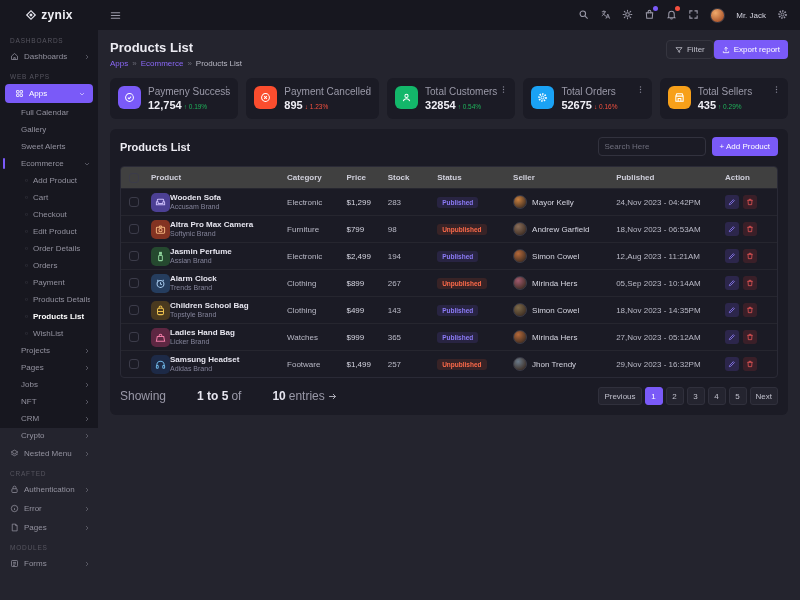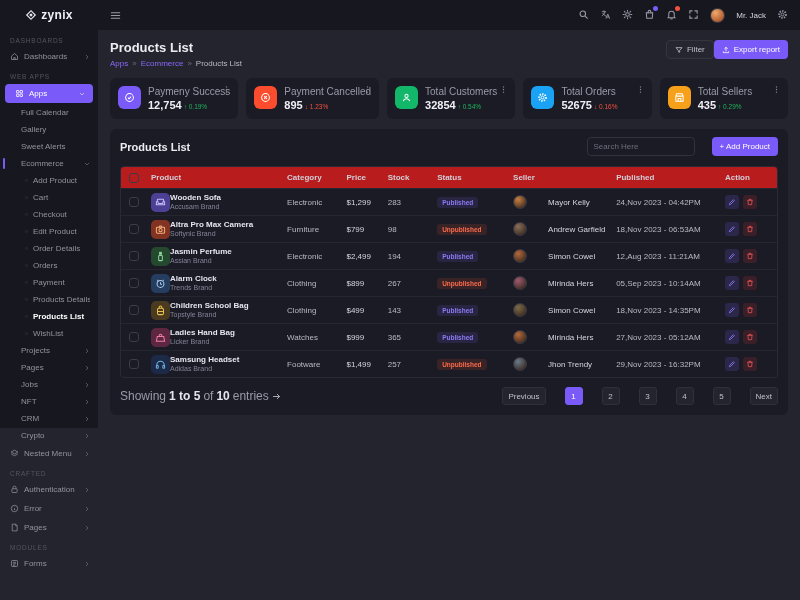--- a/index.html
+++ b/index.html
@@ -62,55 +62,55 @@
   .stat-delta { font-size:6.5px; font-weight:normal; margin-left:2px; }
   .delta-up { color:#1fb35b; }
   .delta-down { color:#f4503f; }
   .kebab { position:absolute; right:7px; top:7px; color:#8a8a9a; cursor:pointer; }
   .kebab svg { width:9px; height:9px; }
 
   
   .panel { background:#1b1b25; border-radius:6px; margin-top:10px; }
   .panel-head { display:flex; align-items:center; padding:8px 10px; }
   .panel-title { color:#ecebf2; font-size:11px; font-weight:bold; }
-  .panel-head-right { margin-left:auto; display:flex; gap:17px; align-items:center; }
+  .panel-head-right { margin-left:auto; display:flex; gap:6px; align-items:center; }
   .search-input { width:108px; height:19px; background:transparent; border:1px solid #32323e; border-radius:4px; color:#c9c9d4; font-size:8px; padding:0 6px; font-family:inherit; }
   .search-input::placeholder { color:#6e6e7c; }
 
   .tbl { margin:2px 10px 0; border:1px solid #2a2a36; border-radius:4px; overflow:hidden; }
   .tr { display:grid; grid-template-columns:26px 1.65fr 0.72fr 0.5fr 0.6fr 0.92fr 1.25fr 1.32fr 56px; align-items:center; }
-  .tr.head { background:#b91c1c; height:21px; }
+  .tr.head { background:#404040; height:21px; }
   .tr.head .th { color:#cfcfda; font-weight:bold; font-size:8px; }
   .tr.body-row { height:27px; border-top:1px solid #26262f; }
   .td, .th { padding:0 4px; overflow:hidden; white-space:nowrap; }
   .cb { width:10px; height:10px; border:1px solid #3c3c4a; border-radius:3px; margin-left:8px; cursor:pointer; background:transparent; }
   .prod-cell { display:flex; align-items:center; gap:0; }
   .thumb { width:19px; height:19px; border-radius:5px; display:flex; align-items:center; justify-content:center; flex-shrink:0; }
   .thumb svg { width:11px; height:11px; }
   .p-name { color:#e6e5ef; font-size:8px; font-weight:bold; line-height:1.25; }
   .p-brand { color:#84849a; font-size:7px; line-height:1.25; }
   .price { color:#d5d5e0; }
   .badge { display:inline-block; padding:2px 5px; border-radius:3px; font-size:6.5px; font-weight:bold; }
   .badge.published { color:#8b7af5; background:rgba(122,90,248,.14); }
   .badge.unpublished { color:#fd6a4a; background:rgba(253,93,44,.13); }
   .seller-cell { display:flex; align-items:center; gap:5px; }
   .s-avatar { width:14px; height:14px; border-radius:50%; flex-shrink:0; border:1px solid #3a3a46; }
-  .seller-name { color:#d5d5e0;margin-left:16px; }
+  .seller-name { color:#d5d5e0; }
   .act-cell { display:flex; gap:4px; }
   .act-btn { width:14px; height:14px; border-radius:3px; display:flex; align-items:center; justify-content:center; cursor:pointer; border:none; }
   .act-btn svg { width:8px; height:8px; }
   .act-edit { background:rgba(122,90,248,.18); color:#8d7cf6; }
   .act-del { background:rgba(244,63,63,.15); color:#f45b5b; }
 
   .panel-foot { display:flex; align-items:center; padding:9px 10px 10px; }
   .showing { color:#9a99a8; font-size:12px; display:flex; gap:3px; align-items:center; }
-  .showing b { color:#e6e5ef; }
+  .showing b { color:#e6e5ef;margin-left:28px; }
   .arrow-ic { color:#c9c9d4; }
   .arrow-ic svg { width:9px; height:9px; }
-  .pagination { margin-left:auto; display:flex; gap:19px; align-items:flex-start; }
+  .pagination { margin-left:auto; display:flex; gap:3px; align-items:flex-start; }
   .pg { min-width:18px; height:18px; padding:0 5px; display:flex; align-items:center; justify-content:center; background:#24242f; border:1px solid #30303c; border-radius:3px; color:#c0c0cc; font-size:8px; cursor:pointer; }
   .pg.active { background:#7a5af8; border-color:#7a5af8; color:#fff; }
 </style>
 </head>
 <body>
 
 <aside class="sidebar">
   <div class="logo-row">
     <span class="icn">
       <svg width="12" height="12" viewBox="0 0 24 24">

